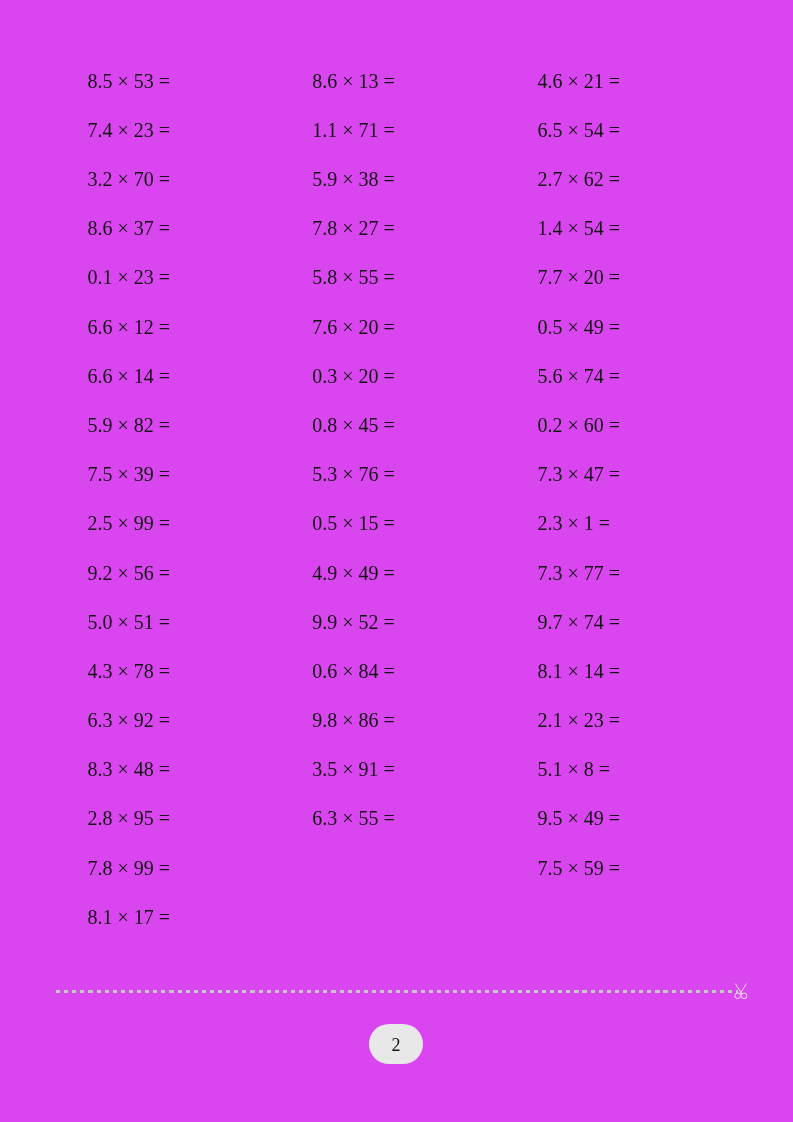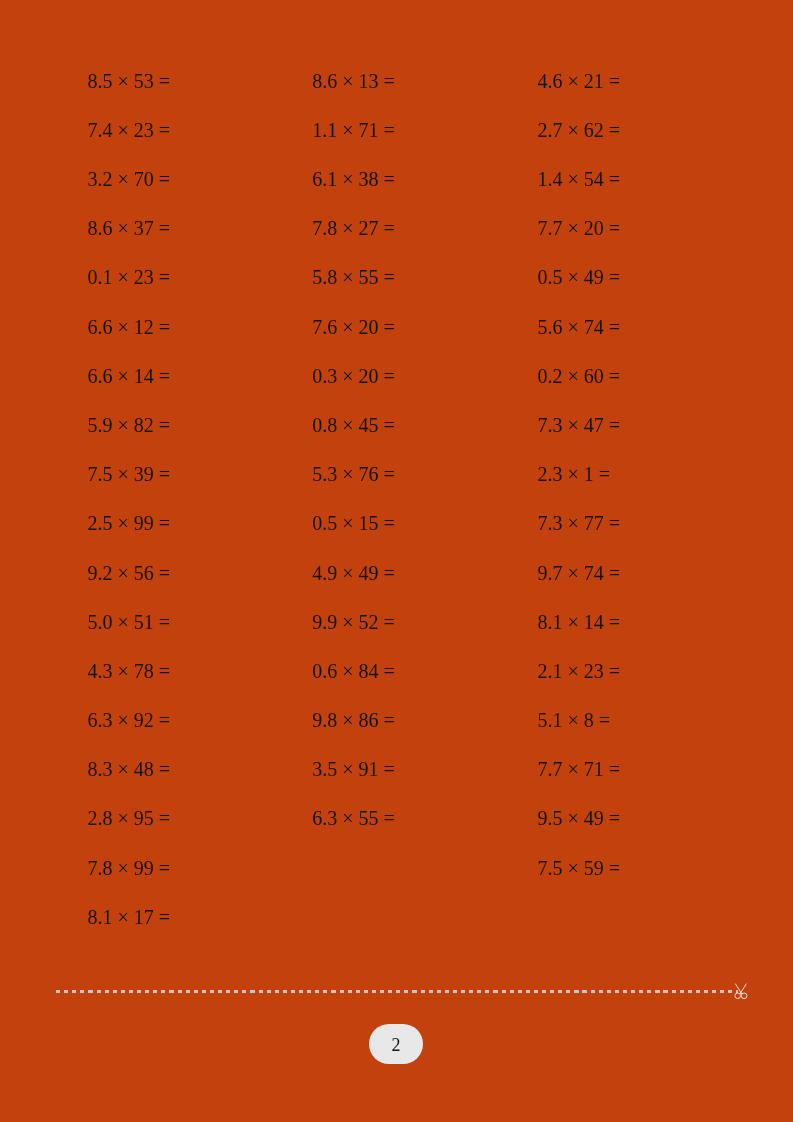--- a/index.html
+++ b/index.html
@@ -2,21 +2,21 @@
 <html><head>
 <meta charset="utf-8">
 <title>Multiplication Practice Worksheet</title>
 <style>
   html,body{margin:0;padding:0;}
   body{
     width:793px;height:1122px;background:#ffffff;
     font-family:"Liberation Serif",serif;
     color:#141414;
   }
-  .page{position:relative;width:793px;height:1122px;overflow:hidden;background:#c2410c;}
+  .page{position:relative;width:793px;height:1122px;overflow:hidden;background:#d946ef;}
 
   
   .problem-grid{position:absolute;left:0;top:56.8px;width:793px;height:935px;}
   .problem-column{position:absolute;top:0;}
   #column-1{left:87.6px;}
   #column-2{left:312.2px;text-align:right;}
   #column-3{left:537.5px;}
   .problem{
     font-size:20px;
     line-height:49.17px;
@@ -67,51 +67,51 @@
         <div class="problem">4.3 × 78 =</div>
         <div class="problem">6.3 × 92 =</div>
         <div class="problem">8.3 × 48 =</div>
         <div class="problem">2.8 × 95 =</div>
         <div class="problem">7.8 × 99 =</div>
         <div class="problem">8.1 × 17 =</div>
       </div>
     <div class="problem-column" id="column-2">
         <div class="problem">8.6 × 13 =</div>
         <div class="problem">1.1 × 71 =</div>
-        <div class="problem">6.1 × 38 =</div>
+        <div class="problem">5.9 × 38 =</div>
         <div class="problem">7.8 × 27 =</div>
         <div class="problem">5.8 × 55 =</div>
         <div class="problem">7.6 × 20 =</div>
         <div class="problem">0.3 × 20 =</div>
         <div class="problem">0.8 × 45 =</div>
         <div class="problem">5.3 × 76 =</div>
         <div class="problem">0.5 × 15 =</div>
         <div class="problem">4.9 × 49 =</div>
         <div class="problem">9.9 × 52 =</div>
         <div class="problem">0.6 × 84 =</div>
         <div class="problem">9.8 × 86 =</div>
         <div class="problem">3.5 × 91 =</div>
         <div class="problem">6.3 × 55 =</div>
       </div>
     <div class="problem-column" id="column-3">
         <div class="problem">4.6 × 21 =</div>
+        <div class="problem">6.5 × 54 =</div>
         <div class="problem">2.7 × 62 =</div>
         <div class="problem">1.4 × 54 =</div>
         <div class="problem">7.7 × 20 =</div>
         <div class="problem">0.5 × 49 =</div>
         <div class="problem">5.6 × 74 =</div>
         <div class="problem">0.2 × 60 =</div>
         <div class="problem">7.3 × 47 =</div>
         <div class="problem">2.3 × 1 =</div>
         <div class="problem">7.3 × 77 =</div>
         <div class="problem">9.7 × 74 =</div>
         <div class="problem">8.1 × 14 =</div>
         <div class="problem">2.1 × 23 =</div>
         <div class="problem">5.1 × 8 =</div>
-        <div class="problem">7.7 × 71 =</div>
         <div class="problem">9.5 × 49 =</div>
         <div class="problem">7.5 × 59 =</div>
       </div>
   </div>
 
   <div class="cut-line"></div>
   <div class="cut-mark">
     <svg width="16" height="22" viewBox="0 0 16 22" fill="none" stroke="#f7f7f7" stroke-width="0.85">
       <circle cx="4.7" cy="16.8" r="2.8"></circle>
       <circle cx="11.1" cy="16.8" r="2.8"></circle>

